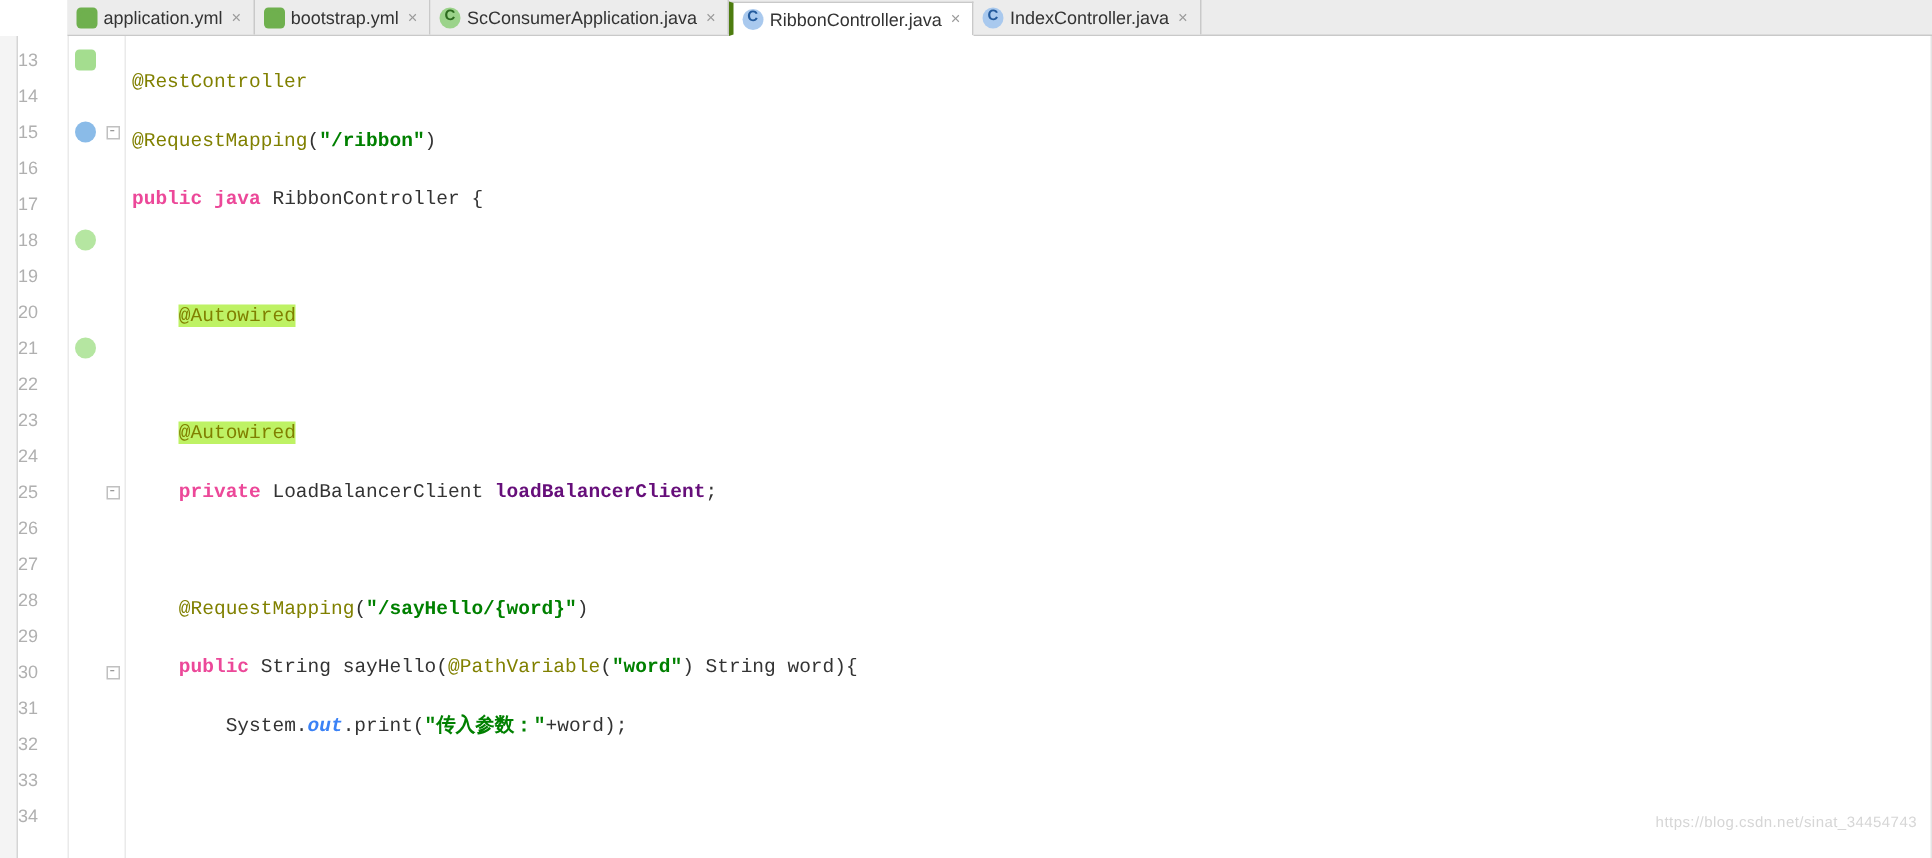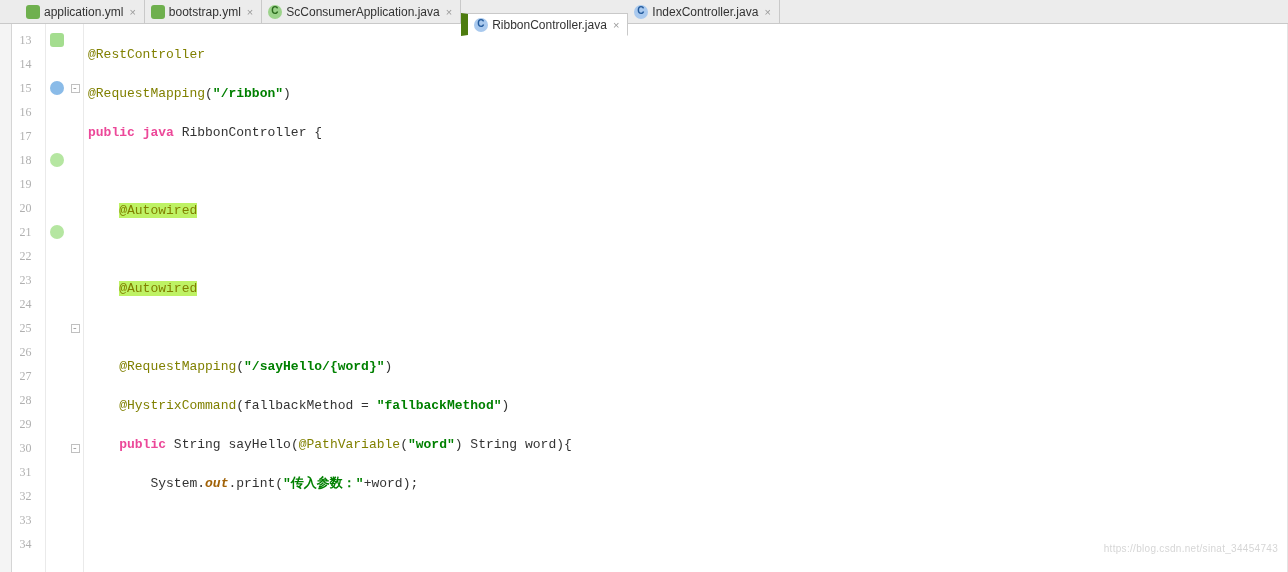--- a/index.html
+++ b/index.html
@@ -11,62 +11,62 @@
     height: 572px;
     overflow: hidden;
     position: relative;
   }
   
   .tabbar {
     display: flex;
     background: #ececec;
     border-bottom: 1px solid #c9c9c9;
     height: 24px;
-    padding-left: 20px;
     align-items: flex-start;
+    margin-left: 45px;
   }
   .tab {
     display: flex;
     align-items: center;
     padding: 3px 8px 3px 6px;
     background: #ececec;
     border-right: 1px solid #c9c9c9;
     height: 23px;
     font-size: 12px;
     color: #333;
     cursor: pointer;
   }
   .tab.active {
     background: #ffffff;
     border-top: 1px solid #c9c9c9;
-    border-left: 7px solid #4d7c0f;
+    border-left: 3px solid #4d7c0f;
     border-bottom: 1px solid #fff;
     position: relative;
-    top: 13px;
+    top: 1px;
   }
   .tab .icon { width: 14px; height: 14px; margin-right: 4px; display: inline-block; }
   .tab .close { color: #9a9a9a; margin-left: 6px; font-size: 11px; }
   
   .ico-yml { background: radial-gradient(#6fb04e,#6fb04e); border-radius: 3px; position:relative; }
   .ico-yml::after{content:"";position:absolute;left:2px;top:2px;width:10px;height:10px;border-radius:50%;background:#6fb04e;}
   .ico-java-g { border-radius:50%; background:#9bd38a; position:relative; }
   .ico-java-g::after{content:"C";position:absolute;left:3px;top:0;color:#2c6b1e;font-size:10px;font-weight:bold;}
   .ico-java-b { border-radius:50%; background:#a9c9ee; position:relative; }
   .ico-java-b::after{content:"C";position:absolute;left:3px;top:0;color:#235a9c;font-size:10px;font-weight:bold;}
   
   .editor-wrap { display: flex; height: calc(100% - 24px); }
   .tool-strip { width: 12px; background: #f4f4f4; border-right: 1px solid #d5d5d5; }
   .gutter {
     width: 34px;
     background: #fff;
     border-right: 1px solid #eaeaea;
-    font-family: Liberation Serif, serif;
+    font-family: Liberation Sans, sans-serif;
     font-size: 12px;
     color: #b0b0b0;
-    text-align: center;
+    text-align: left;
     padding-top: 4px;
   }
   .gutter .ln { height: 24px; line-height: 24px; padding-right: 6px; }
   .icon-gutter {
     width: 22px;
     background: #fff;
     padding-top: 4px;
   }
   .icon-gutter .ln { height: 24px; display:flex; align-items:center; justify-content:center; }
   .ig-green { width:14px;height:14px;border-radius:3px; background:#a4dd8f; position:relative; }
@@ -91,21 +91,21 @@
     white-space: pre;
     border-right: 1px solid #e4e4e4;
     position: relative;
   }
   .code .ln { height: 24px; line-height: 24px; }
   .kw { color: #ec4899; font-weight: bold; }
   .ann { color: #808000; }
   .ann-hl { color: #808000; background: #bef264; }
   .str { color: #008000; font-weight: bold; }
   .fld { color: #660e7a; font-weight: bold; }
-  .sta { color: #a16207; font-style: italic; font-weight:bold;}
+  .sta { color: #3b82f6; font-style: italic; font-weight:bold;}
   
   .watermark {
     position:absolute; right:10px; bottom:18px; color:#d6d6d6; font-size:10px; letter-spacing:0.3px;
   }
 </style>
 </head>
 <body>
 
 <div class="tabbar">
   <div class="tab">
@@ -228,23 +228,23 @@
   </div>
 
   <div class="code">
 <div class="ln"><span class="ann">@RestController</span></div>
 <div class="ln"><span class="ann">@RequestMapping</span>(<span class="str">"/ribbon"</span>)</div>
 <div class="ln"><span class="kw">public</span> <span class="kw">java</span> <span>RibbonController {</span></div>
 <div class="ln"></div>
 <div class="ln">    <span class="ann-hl">@Autowired</span></div>
 <div class="ln"></div>
 <div class="ln">    <span class="ann-hl">@Autowired</span></div>
+<div class="ln">    <span class="kw">private</span> <span>LoadBalancerClient</span> <span class="fld">loadBalancerClient</span>;</div>
 <div class="ln"></div>
 <div class="ln">    <span class="ann">@RequestMapping</span>(<span class="str">"/sayHello/{word}"</span>)</div>
-<div class="ln">    <span class="ann">@HystrixCommand</span><span>(fallbackMethod = </span><span class="str">"fallbackMethod"</span><span>)</span></div>
 <div class="ln">    <span class="kw">public</span> <span>String</span> <span>sayHello</span>(<span class="ann">@PathVariable</span>(<span class="str">"word"</span>)<span> String word){</span></div>
 <div class="ln">        <span>System.</span><span class="sta">out</span><span>.print(</span><span class="str">"传入参数："</span><span>+word);</span></div>
 
 
 
 
 
 
 
 

